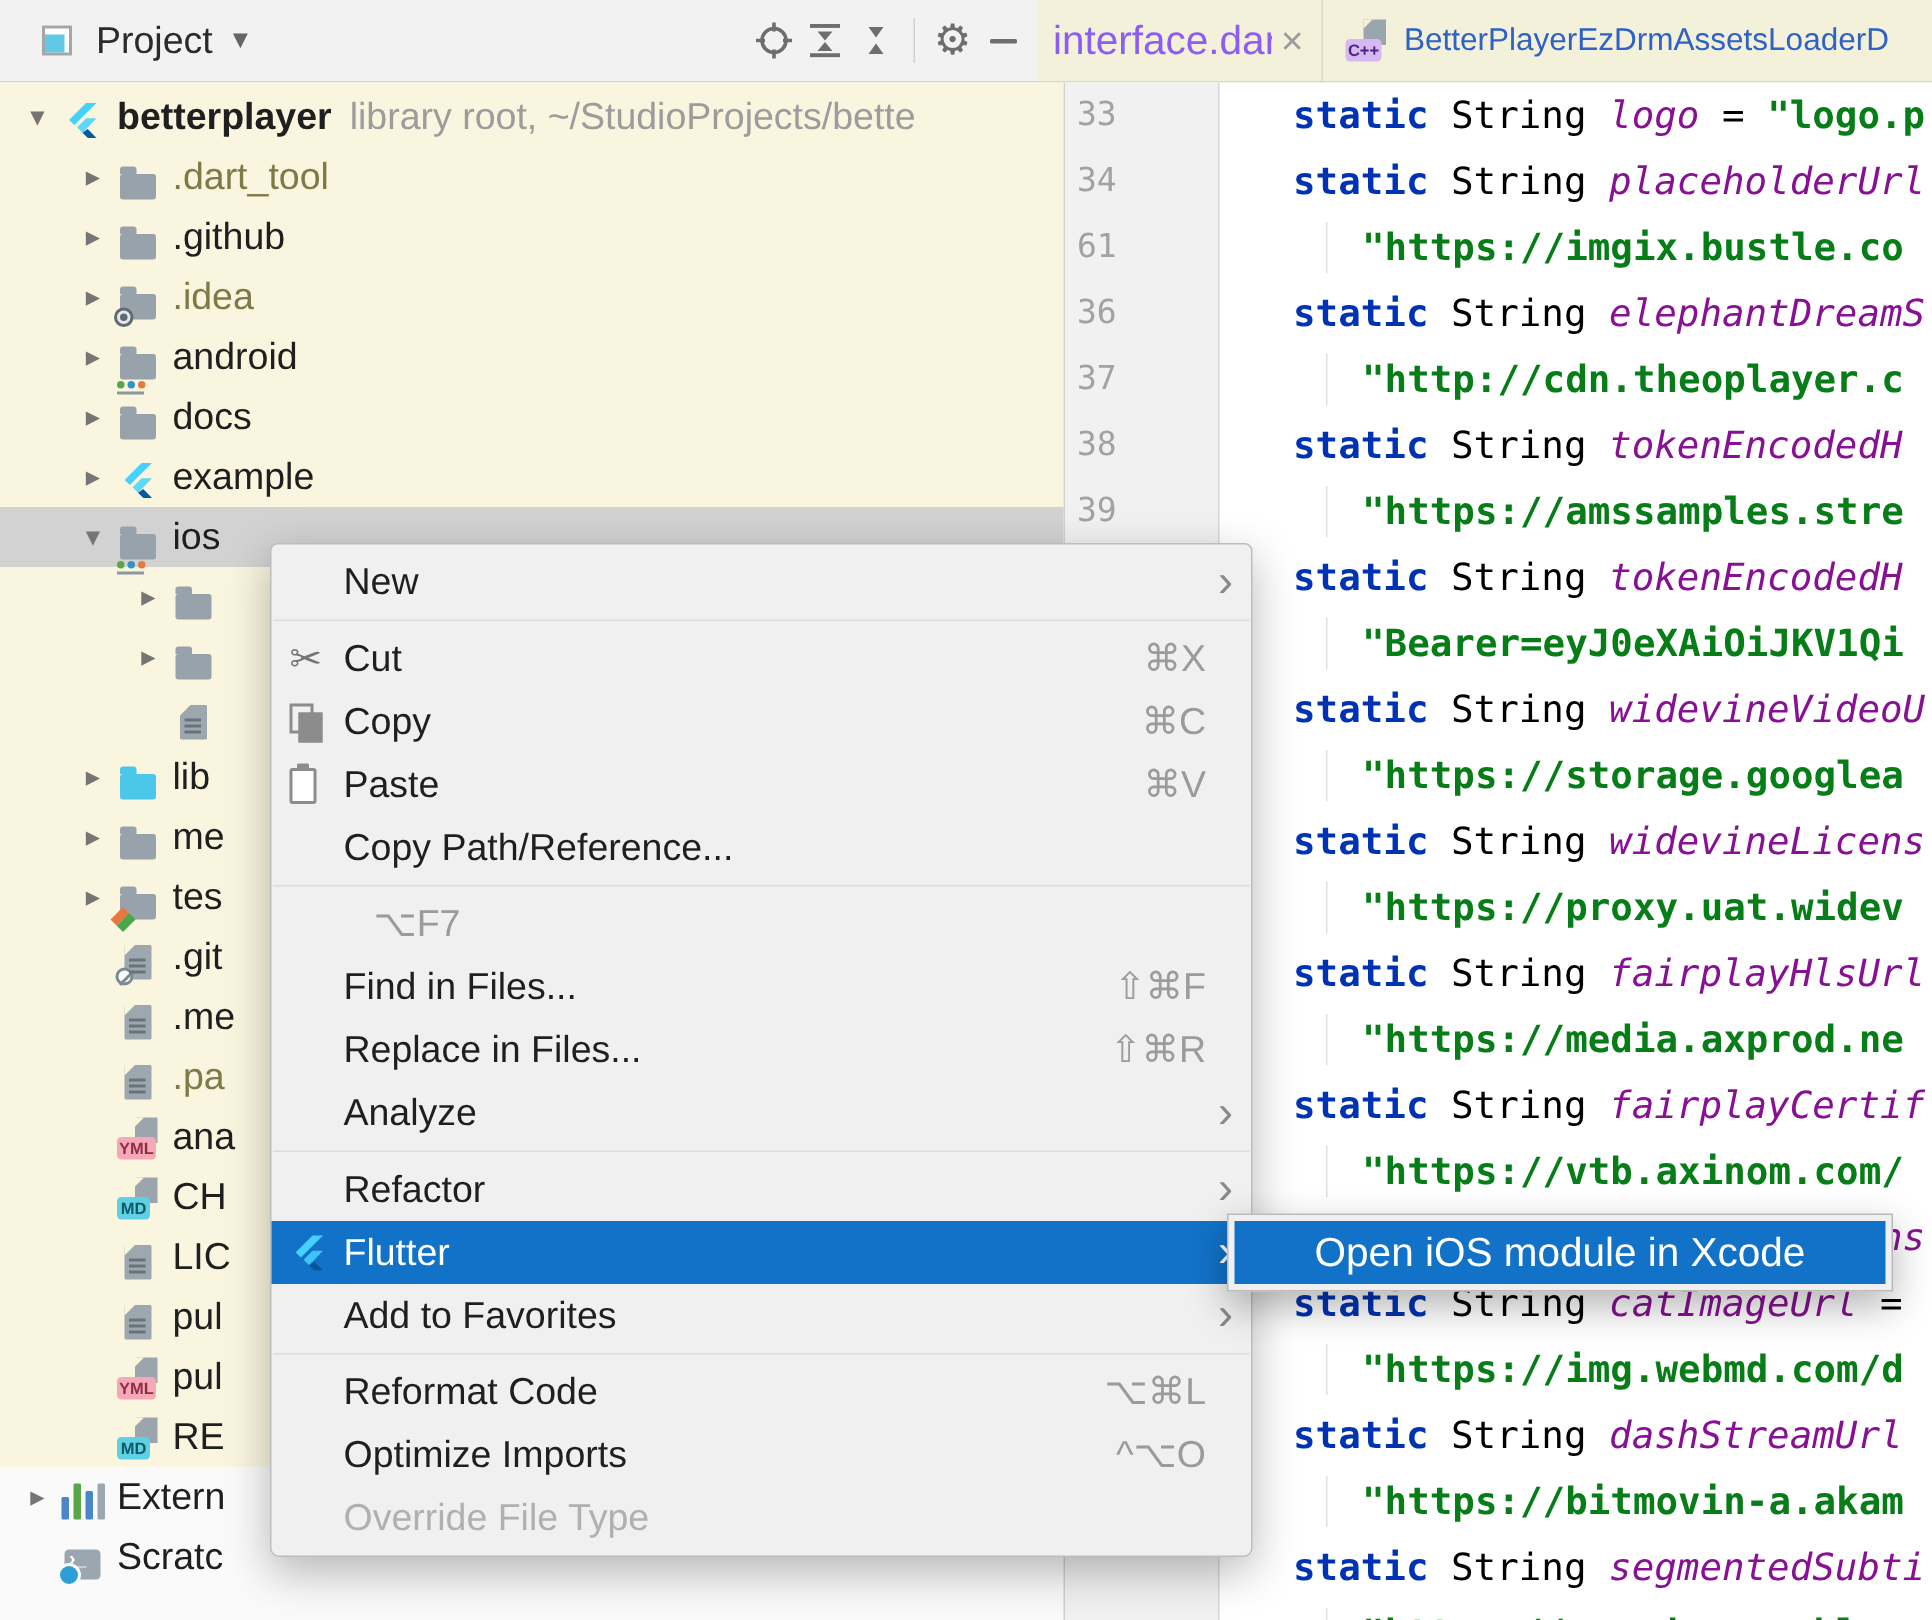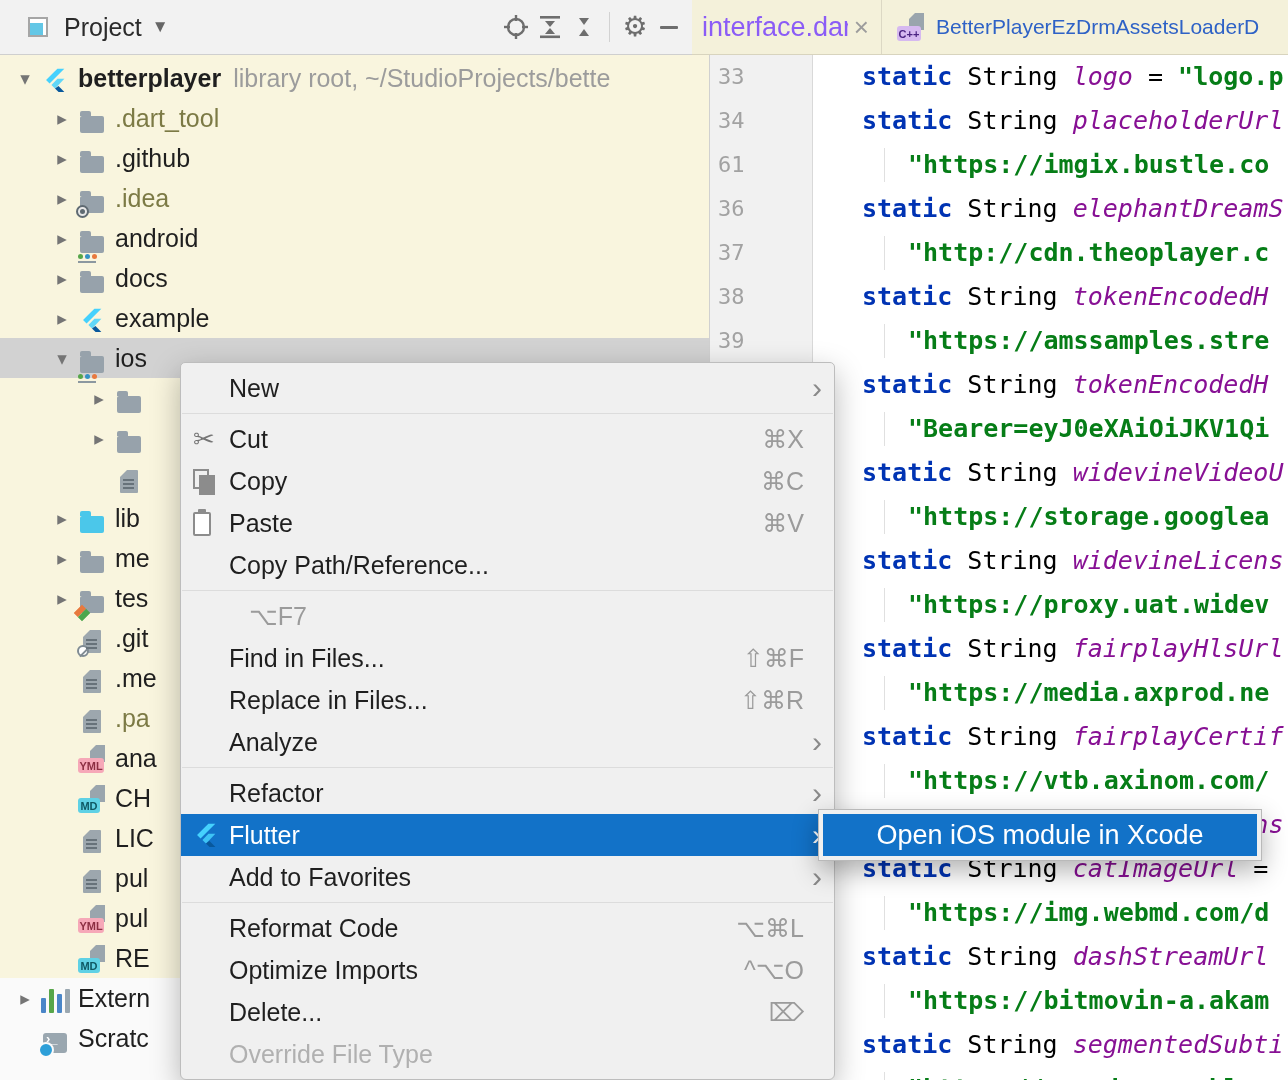--- a/index.html
+++ b/index.html
@@ -539,26 +539,20 @@
         <span class="lb">Reformat Code</span>
         <span class="sc">⌥⌘L</span>
         <span class="ar"></span>
       </div>
       <div class="mi">
         <span class="ic"></span>
         <span class="lb">Optimize Imports</span>
         <span class="sc">^⌥O</span>
         <span class="ar"></span>
       </div>
-      <div class="mi">
-        <span class="ic"></span>
-        <span class="lb">Delete...</span>
-        <span class="sc">⌦</span>
-        <span class="ar"></span>
-      </div>
       <div class="mi dis">
         <span class="ic"></span>
         <span class="lb">Override File Type</span>
         <span class="ar"></span>
       </div>
     </div>
 
   <div id="submenu">
     <div class="smi">Open iOS module in Xcode</div>
   </div>

